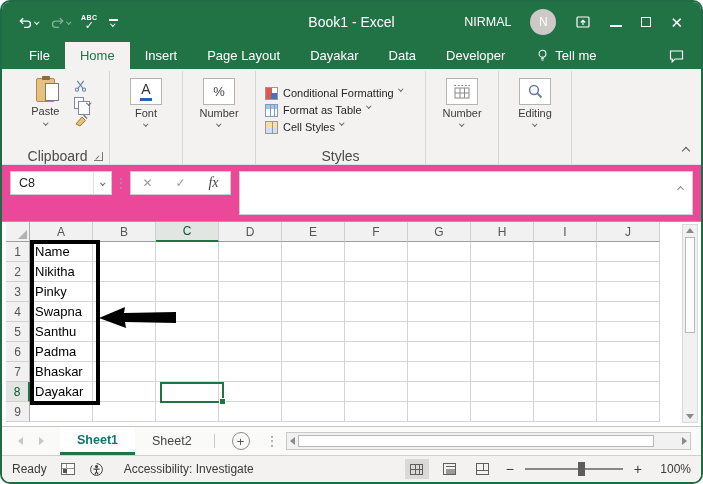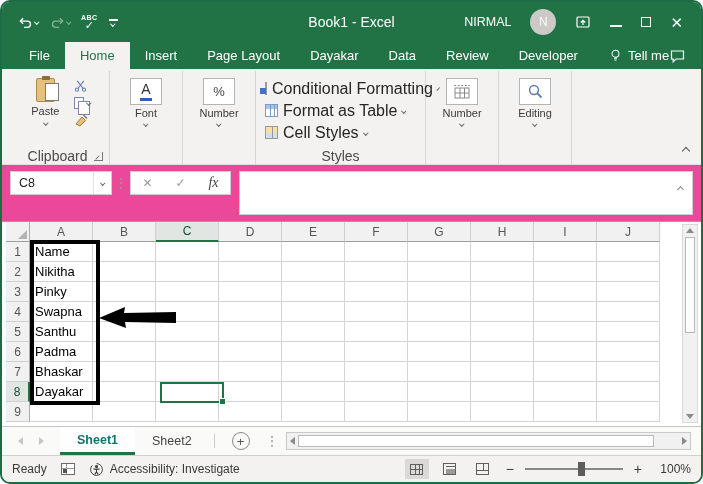--- a/index.html
+++ b/index.html
@@ -48,21 +48,21 @@
   .copyicon{width:10px;height:12px;border:1px solid #7c8aa8;background:#fff;position:relative}
   .copyicon::before{content:"";position:absolute;left:2.5px;top:2.5px;width:10px;height:12px;border:1px solid #7c8aa8;background:#fff}
   .collapsed{display:flex;flex-direction:column;align-items:center;width:62px;padding-top:4px;gap:2px}
   .iconbox{width:32px;height:27px;background:#fff;border:1px solid #b6b4b2;display:flex;align-items:center;justify-content:center}
   .fontA{font-size:14px;color:#333;border-bottom:3px solid #2e5fb7;line-height:1.1;padding:0 1px}
   .alignicon{display:flex;flex-direction:column;gap:2px;align-items:center}
   .alignicon i{display:block;height:1.5px;background:#5f5f5f}
   .pct{font-size:13px;color:#444}
   .chevslot{height:8px;display:flex;align-items:flex-start;justify-content:center;color:#666}
   .stylesgrp{display:flex;flex-direction:column;justify-content:center;gap:4px;padding:2px 4px}
-  .stylerow{display:flex;align-items:center;gap:5px;font-size:16px;color:#262626;white-space:nowrap}
+  .stylerow{display:flex;gap:5px;font-size:11px;color:#262626;white-space:nowrap}
   .cficon{width:13px;height:13px;border:1px solid #999;background:linear-gradient(to right,#e2574c 0 6px,#fff 6px);position:relative}
   .cficon::after{content:"";position:absolute;right:0;bottom:0;width:6px;height:6px;background:#4472c4}
   .tblicon{width:13px;height:13px;border:1px solid #7a9cc6;background:linear-gradient(#a8c4e0 0 4px,#fff 4px);position:relative}
   .tblicon::before{content:"";position:absolute;left:4px;top:0;bottom:0;width:1px;background:#7a9cc6}
   .tblicon::after{content:"";position:absolute;left:8px;top:0;bottom:0;width:1px;background:#7a9cc6}
   .csicon{width:13px;height:13px;border:1px solid #999;background:
     linear-gradient(#f7e0a0 0 6px,#cfe0f0 6px);position:relative}
   .csicon::before{content:"";position:absolute;left:6px;top:0;bottom:0;width:1px;background:#999}
   .ribcollapse{position:absolute;right:12px;bottom:6px;color:#555}
   
@@ -112,21 +112,21 @@
   .sheetdots i{width:2px;height:2px;border-radius:50%;background:#9a9a9a}
   .hscroll{flex:1;margin:5px 10px 5px 4px;border:1px solid #c9c9c9;background:#f1f1f1;display:flex;align-items:center;padding:0 3px;gap:3px}
   .hthumb{flex:1;height:12px;background:#fff;border:1px solid #b8b8b8}
   .hspacer{width:22px}
   
   .statusbar{height:27px;background:#f3f2f1;border-top:1px solid #d2d0ce;display:flex;align-items:center;font-size:12px;color:#3b3a39;padding:0 10px;gap:14px;flex:0 0 auto}
   .macroicon{width:14px;height:12px;border:1px solid #6a6a6a;background:
     linear-gradient(#9a9a9a 0 0) 0 3.5px/100% 1px no-repeat,
     linear-gradient(#9a9a9a 0 0) 4.5px 0/1px 100% no-repeat,#fff;position:relative}
   .macroicon::after{content:"";position:absolute;left:1px;bottom:1px;width:4px;height:4px;background:#555}
-  .accwrap{display:flex;align-items:center;gap:6px}
+  .accwrap{display:flex;align-items:center;gap:20px}
   .statusright{margin-left:auto;display:flex;align-items:center;gap:9px}
   .viewbtn{width:24px;height:20px;display:flex;align-items:center;justify-content:center}
   .viewbtn.active{background:#dbd9d7}
   .vnormal{width:13px;height:11px;border:1.4px solid #5f5f5f;background:
     linear-gradient(#5f5f5f 0 0) 0 4px/100% 1.4px no-repeat,
     linear-gradient(#5f5f5f 0 0) 4px 0/1.4px 100% no-repeat,
     linear-gradient(#5f5f5f 0 0) 8px 0/1.4px 100% no-repeat}
   .vpagelayout{width:13px;height:12px;border:1px solid #5f5f5f;background:
     linear-gradient(#5f5f5f 0 0) 2px 2px/9px 1.4px no-repeat,
     linear-gradient(#9a9a9a 0 0) 2px 5px/9px 5px no-repeat}
@@ -185,21 +185,20 @@
     </div>
   </div>
 
   <div class="tabrow">
     <span class="tab">File</span>
     <span class="tab active">Home</span>
     <span class="tab">Insert</span>
     <span class="tab">Page Layout</span>
     <span class="tab">Dayakar</span>
     <span class="tab">Data</span>
-    <span class="tab">Review</span>
     <span class="tab">Developer</span>
     <span class="tellme">
       <svg width="13" height="15" viewBox="0 0 14 15">
           <circle cx="7" cy="5.6" r="3.7" fill="none" stroke="#fff" stroke-width="1.1"></circle>
           <path d="M5.4 10.5 h3.2 M5.8 12.3 h2.4" stroke="#fff" stroke-width="1.1"></path>
         </svg>
       <span>Tell me</span>
     </span>
     <span class="commentwrap">
       <svg width="17" height="16" viewBox="0 0 17 16">

